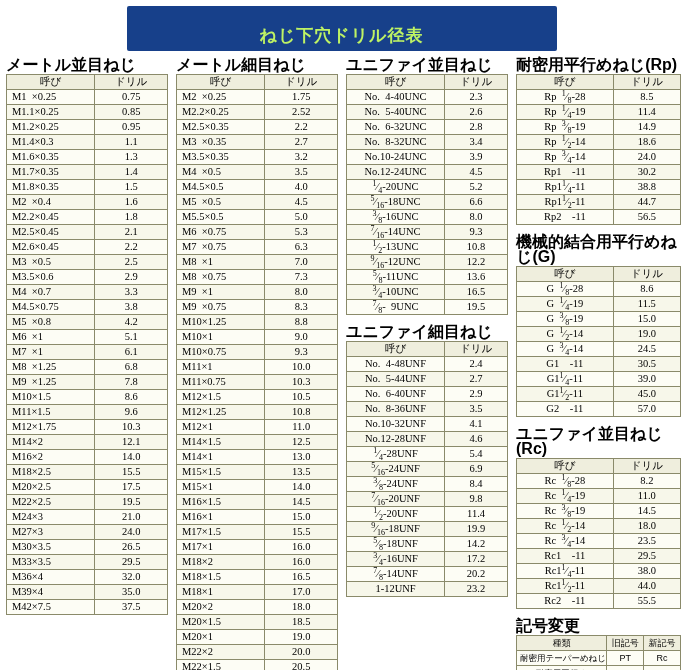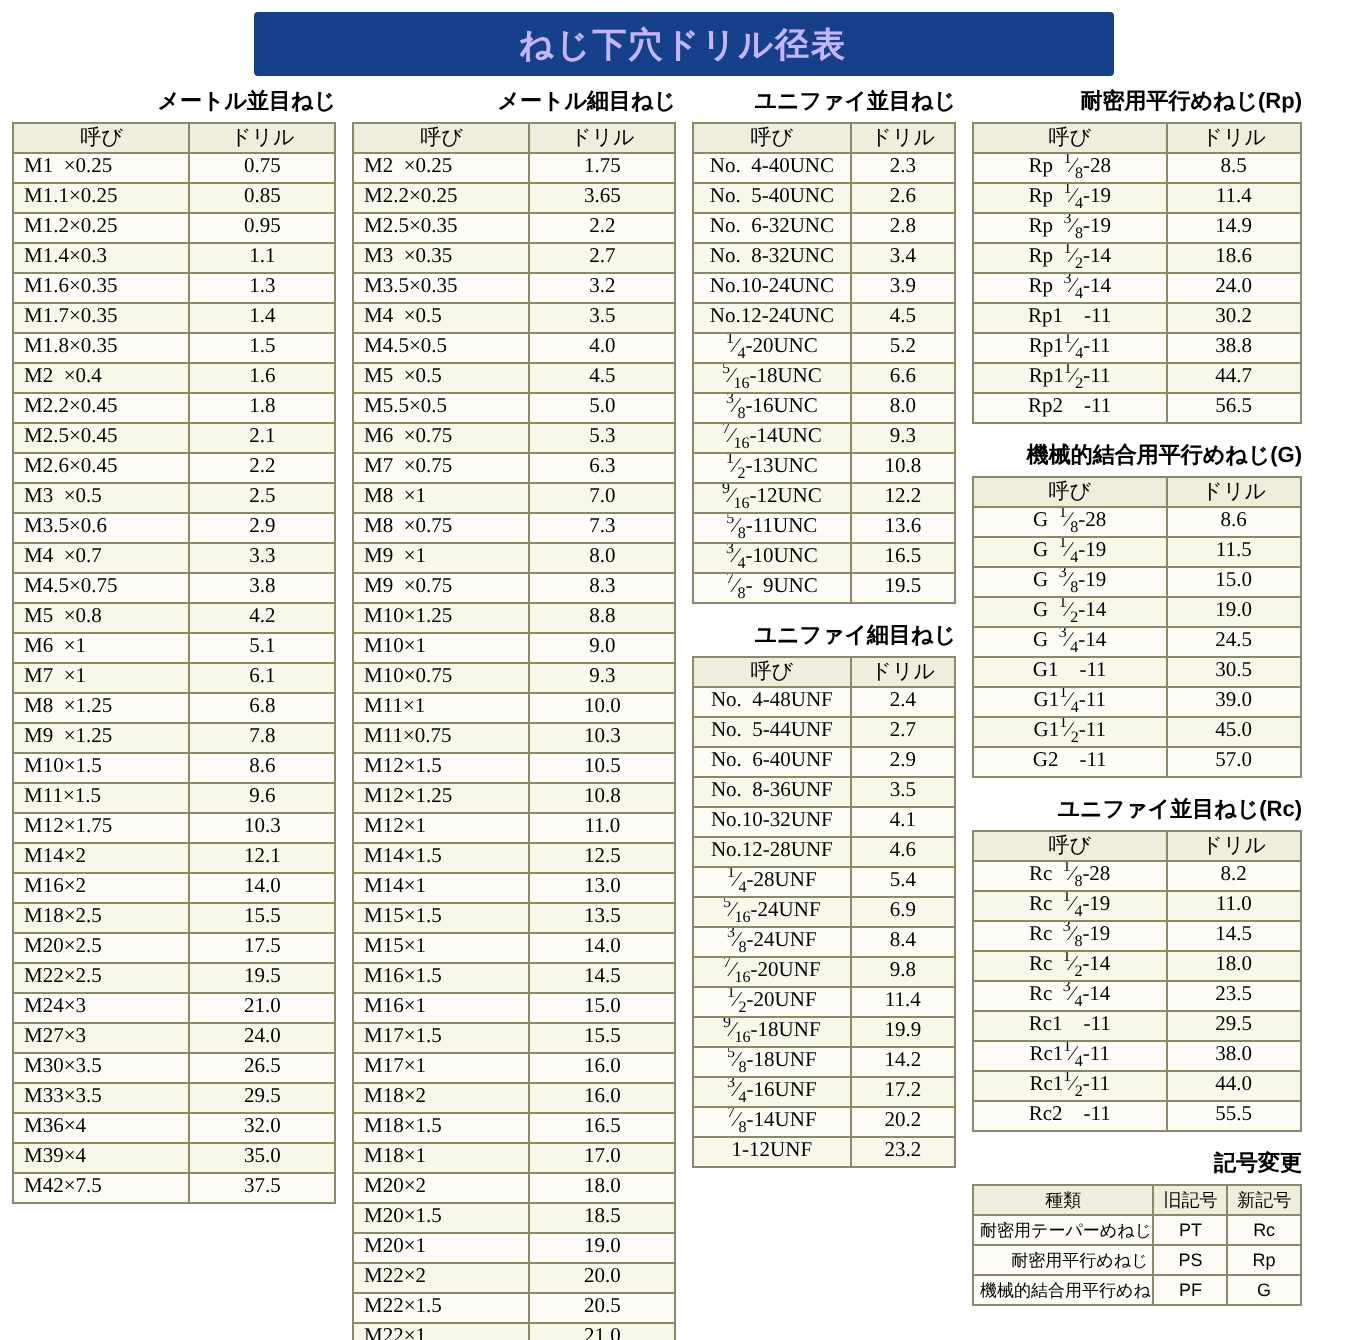--- a/index.html
+++ b/index.html
@@ -9,41 +9,40 @@
     font-family:"Liberation Sans", sans-serif;
     font-size:11px;
     color:#000;
     overflow:hidden;
   }
   .page{position:relative;width:683px;height:670px;box-sizing:border-box;padding:0 6px;}
   .title-bar{
     margin:6px auto 6px auto;
     width:430px;
     background:#17408a;
-    color:#c4b5fd;
+    color:#bef264;
     text-align:center;
     font-size:17px;
     font-weight:bold;
     letter-spacing:1px;
-    padding:5px 0 4px 0;
+    padding:18px 0 4px 0;
     border-radius:2px;
   }
   .cols{display:flex;gap:8px;align-items:flex-start;}
   .col{flex:0 0 auto;}
   .c1{width:162px;}
   .c2{width:162px;}
-  .c3{width:132px;}
+  .c3{width:162px;}
   .c4{width:165px;}
   h2.sec{
-    font-size:11px;
+    font-size:16px;
     font-weight:bold;
     margin:0 0 2px 0;
     padding:0;
     line-height:15px;
-    text-align:right;
   }
   h2.sec.gap{margin-top:9px;}
   table.t{
     border-collapse:collapse;
     width:100%;
     background:#fdfdf5;
     table-layout:fixed;
   }
   table.t th, table.t td{
     border:1px solid #8a8a6a;
@@ -52,21 +51,21 @@
     height:14px;
     padding:0 2px;
     text-align:center;
     font-family:"Liberation Serif", serif;
     white-space:nowrap;
     overflow:hidden;
   }
   table.t th{
     background:#efeedd;
     font-weight:normal;
-    font-family:Liberation Sans, sans-serif;
+    font-family:Liberation Mono, monospace;
     font-size:10.5px;
   }
   table.t td.name{text-align:left;padding-left:5px;background:#fdfdf5;}
   table.t td.val{text-align:center;background:#fdfdf5;}
   table.t tr:nth-child(even) td{background:#f7f7ea;}
   sup{font-size:8px;vertical-align:super;line-height:0;}
   sub{font-size:8px;vertical-align:sub;line-height:0;}
   table.sym{border-collapse:collapse;width:100%;table-layout:fixed;}
   table.sym th, table.sym td{
     border:1px solid #8a8a6a;
@@ -256,21 +255,21 @@
             <th style="width:42%">ドリル</th>
           </tr>
         </thead>
         <tbody>
             <tr>
               <td class="name">M2&nbsp;&nbsp;×0.25</td>
               <td class="val">1.75</td>
             </tr>
             <tr>
               <td class="name">M2.2×0.25</td>
-              <td class="val">3.65</td>
+              <td class="val">2.52</td>
             </tr>
             <tr>
               <td class="name">M2.5×0.35</td>
               <td class="val">2.2</td>
             </tr>
             <tr>
               <td class="name">M3&nbsp;&nbsp;×0.35</td>
               <td class="val">2.7</td>
             </tr>
             <tr>

